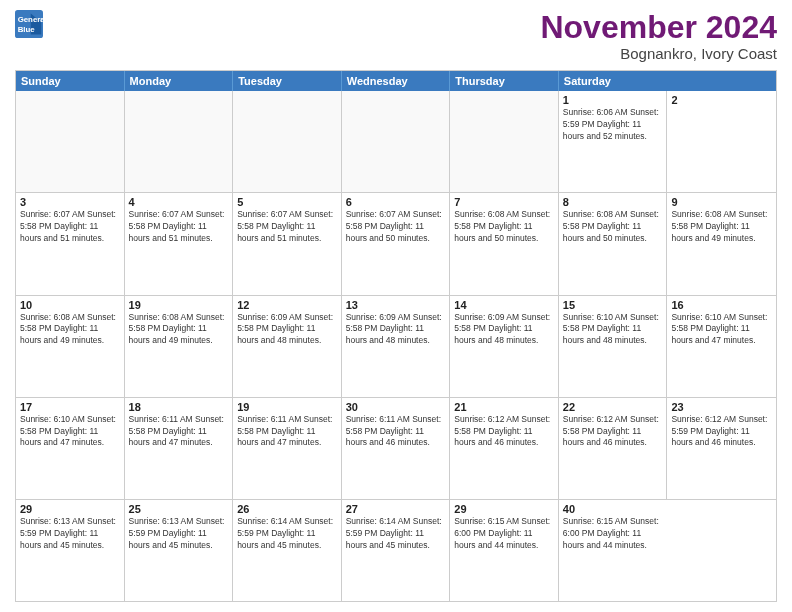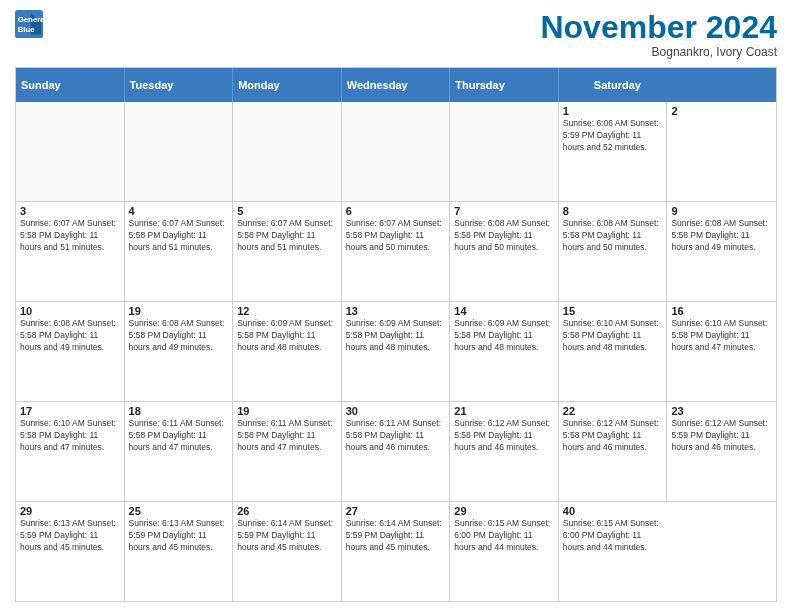--- a/index.html
+++ b/index.html
@@ -31,47 +31,47 @@
     .logo-icon {
       width: 28px;
       height: 28px;
     }
     .title-block {
       text-align: right;
     }
     .month-title {
       font-size: 32px;
       font-weight: bold;
-      color: #0369a1;
+      color: #701a75;
       line-height: 1.1;
     }
     .location {
-      font-size: 12px;
+      font-size: 15px;
       color: #444;
     }
     .calendar {
       flex: 1;
       display: flex;
       flex-direction: column;
       border: 1px solid #ccc;
     }
     .cal-header-row {
       display: grid;
       grid-template-columns: repeat(7, 1fr);
       background: #3a7abf;
     }
     .cal-header-cell {
       color: #fff;
       font-weight: bold;
       font-size: 11px;
-      padding: 11px 5px;
+      padding: 4px 5px;
       border-right: 1px solid #5a9ad5;
       text-align: left;
     }
-    .cal-header-cell:last-child { border-right: none; margin-left: 30px; }
+    .cal-header-cell:last-child { border-right: none; }
     .cal-body {
       flex: 1;
       display: flex;
       flex-direction: column;
     }
     .cal-row {
       display: grid;
       grid-template-columns: repeat(7, 1fr);
       flex: 1;
       border-top: 1px solid #ccc;
@@ -115,22 +115,22 @@
     </div>
     <div class="title-block">
       <div class="month-title">November 2024</div>
       <div class="location">Bognankro, Ivory Coast</div>
     </div>
   </div>
 
   <div class="calendar">
     <div class="cal-header-row">
     <div class="cal-header-cell">Sunday</div>
+        <div class="cal-header-cell">Monday</div>
         <div class="cal-header-cell">Tuesday</div>
-        <div class="cal-header-cell">Monday</div>
         <div class="cal-header-cell">Wednesday</div>
         <div class="cal-header-cell">Thursday</div>
         <div class="cal-header-cell">Saturday</div>
       </div>
     <div class="cal-body">
     <div class="cal-row">
           <div class="cal-cell empty"></div>
           <div class="cal-cell empty"></div>
           <div class="cal-cell empty"></div>
           <div class="cal-cell empty"></div>

